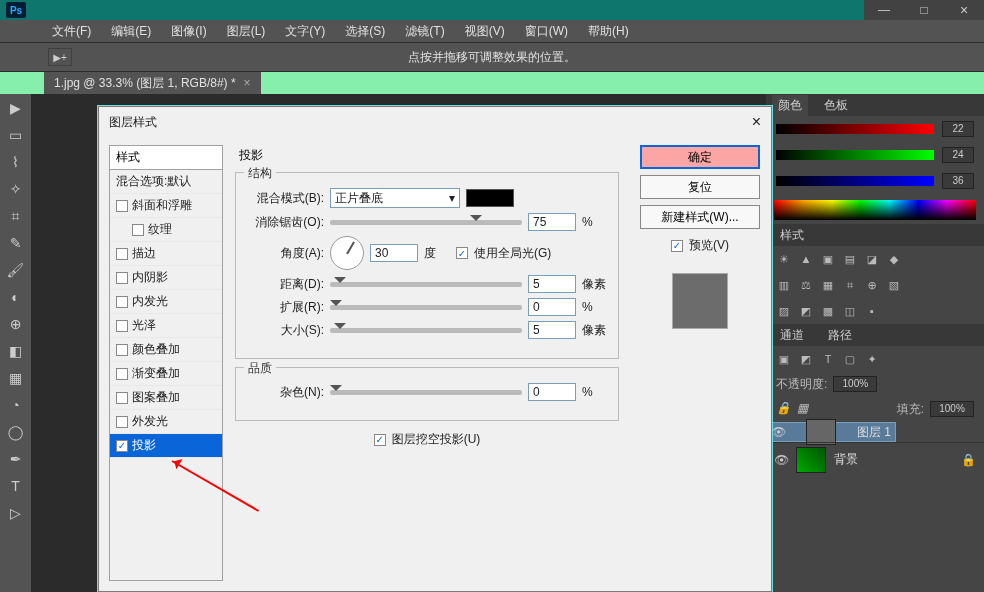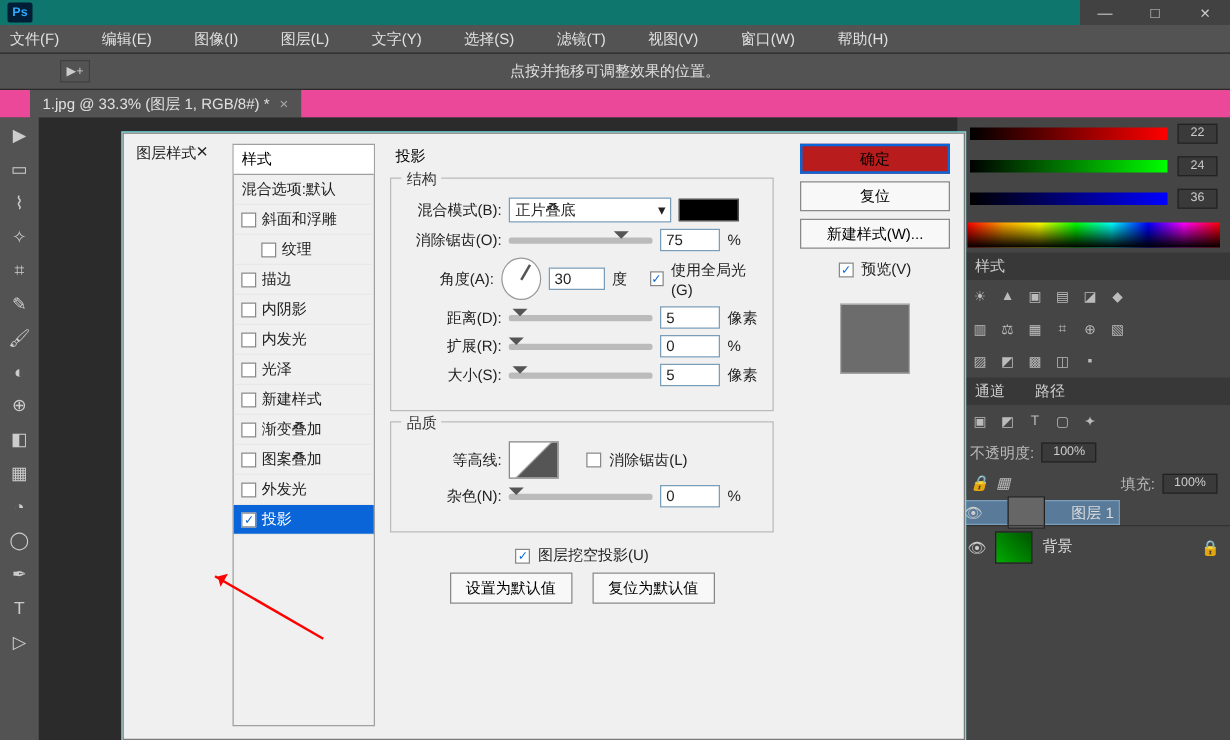--- a/index.html
+++ b/index.html
@@ -6,29 +6,29 @@
 body{width:984px;height:592px;background:#535353;overflow:hidden;position:relative}
 
 
 .titlebar{height:20px;background:#0f766e;display:flex;align-items:center;padding-left:6px}
 .ps-logo{width:20px;height:16px;background:#001e36;color:#31a8ff;font-weight:bold;font-size:10px;display:flex;align-items:center;justify-content:center;border-radius:2px;margin-right:14px}
 .winctl{position:absolute;right:0;top:0;display:flex}
 .winctl span{width:40px;height:20px;display:flex;align-items:center;justify-content:center;color:#ccc;background:#424242}
 .winctl span:last-child{font-size:14px}
 
 
-.menubar{height:22px;background:#535353;display:flex;align-items:center;color:#e0e0e0;gap:18px}
+.menubar{height:22px;background:#535353;display:flex;align-items:center;padding-left:44px;color:#e0e0e0;gap:4px}
 .menubar span{padding:0 8px}
 
 
 .optbar{height:30px;background:#535353;border-top:1px solid #2a2a2a;border-bottom:1px solid #2a2a2a;display:flex;align-items:center;color:#e0e0e0;justify-content:center}
 .cursor-ic{width:24px;height:18px;border:1px solid #404040;margin-left:8px;display:flex;align-items:center;justify-content:center;color:#ccc;font-size:10px;position:absolute;left:40px}
 
 
-.doctabs{height:22px;background:#ec4899;display:flex;align-items:center;padding-left:24px}
+.doctabs{height:22px;background:#86efac;display:flex;align-items:center;padding-left:44px}
 .dtab{background:#535353;padding:3px 10px;color:#e0e0e0;font-size:11px;display:flex;align-items:center;gap:8px}
 .dtab .x{color:#aaa}
 
 
 .main{display:flex;height:498px}
 .toolcol{width:32px;background:#535353;border-right:1px solid #2a2a2a;display:flex;flex-direction:column;align-items:center;padding-top:4px;gap:7px}
 .tool{width:22px;height:20px;color:#ccc;display:flex;align-items:center;justify-content:center;font-size:14px}
 .canvas{flex:1;background:#2b2b2b;position:relative}
 .rpanel{width:218px;background:#454545;display:flex;flex-direction:column}
 
@@ -51,21 +51,21 @@
 .lyr-opt{display:flex;align-items:flex-start;padding:4px 10px;gap:6px;color:#bbb;font-size:11px}
 .lyr-opt span{white-space:nowrap}
 .lyr-fld{width:44px;height:16px;background:#3a3a3a;border:1px solid #222;color:#ccc;font-size:10px;text-align:center;line-height:14px}
 .layer-row{display:flex;align-items:center;height:34px;padding:0 8px;color:#ddd;gap:8px;border-top:1px solid #333}
 .layer-row.sel{background:#5a7a9a}
 .lthumb{width:30px;height:26px;background:#666;border:1px solid #222}
 .lthumb.green{background:linear-gradient(45deg,#0a0,#050)}
 .eye{width:14px;color:#ccc}
 
 
-.dialog{position:absolute;left:98px;top:106px;width:674px;height:486px;background:#f0f0f0;border:1px solid #7a7a7a;display:flex;flex-direction:row;z-index:10;box-shadow:0 0 0 1px #6be0e9}
+.dialog{position:absolute;left:98px;top:106px;width:674px;height:486px;background:#f0f0f0;border:1px solid #7a7a7a;display:flex;flex-direction:column;z-index:10;box-shadow:0 0 0 1px #6be0e9}
 .dlg-title{height:30px;display:flex;align-items:center;padding:0 10px;font-size:13px;color:#222;justify-content:space-between}
 .dlg-title .x{font-size:16px;cursor:pointer}
 .dlg-body{flex:1;display:flex;padding:8px 10px 10px}
 .stylecol{width:114px;border:1px solid #a0a0a0}
 .st-head{background:#fff;padding:3px 6px;font-size:12px;border-bottom:1px solid #a0a0a0}
 .st-item{padding:3px 6px;font-size:12px;display:flex;align-items:center;gap:4px;color:#222;border-bottom:1px solid #e8e8e8}
 .st-item.ind{padding-left:22px}
 .st-item.act{background:#0a66d8;color:#fff}
 .cb{width:12px;height:12px;border:1px solid #888;background:#fff;display:inline-flex;align-items:center;justify-content:center;font-size:10px;color:#222}
 .cb.cd{background:#fff;color:#0a66d8}
@@ -79,21 +79,21 @@
 .slider{flex:1;height:5px;background:#bbb;position:relative;border-radius:2px}
 .slider .th{position:absolute;top:-5px;width:0;height:0;border:6px solid transparent;border-top-color:#555}
 .num{width:48px;height:18px;border:1px solid #7a9db8;background:#fff;font-size:12px;text-align:left;padding:0 4px;line-height:16px}
 .unit{width:26px;font-size:12px}
 .dial{width:34px;height:34px;border:1px solid #999;border-radius:50%;background:#fff;position:relative}
 .dial:after{content:"";position:absolute;width:2px;height:14px;background:#555;left:50%;top:3px;transform-origin:bottom;transform:translateX(-50%) rotate(30deg)}
 .cnt-th{width:40px;height:30px;border:1px solid #888;background:linear-gradient(135deg,#fff 48%,#555 52%)}
 .btn{background:#f8f8f8;border:1px solid #888;padding:3px 12px;font-size:12px}
 .rcol{width:130px;padding-left:8px;display:flex;flex-direction:column;gap:6px;align-items:center}
 .rbtn{width:120px;height:24px;border:1px solid #888;background:#f8f8f8;font-size:12px;display:flex;align-items:center;justify-content:center}
-.rbtn.def{border:2px solid #0a66d8;background:#b91c1c}
+.rbtn.def{border:2px solid #0a66d8;background:#fca5a5}
 .preview-sw{width:56px;height:56px;background:#6c6c6c;border:1px solid #aaa;margin-top:8px}
 .arrow{position:absolute;left:172px;top:460px;width:100px;height:2px;background:red;transform:rotate(30deg);transform-origin:left;z-index:11}
 .arrow:before{content:"";position:absolute;left:-4px;top:-6px;border:6px solid transparent;border-right-color:red}
 </style>
 </head>
 <body>
 
 <div class="titlebar">
   <div class="ps-logo">Ps</div>
   <div class="winctl">
@@ -144,20 +144,24 @@
     <div class="tool">◔</div>
     <div class="tool">◯</div>
     <div class="tool">✒</div>
     <div class="tool">T</div>
     <div class="tool">▷</div>
   </div>
 
   <div class="canvas"></div>
 
   <div class="rpanel">
+    <div class="ptabs">
+      <span class="on">颜色</span>
+      <span>色板</span>
+    </div>
     <div class="clr-row">
         <div class="clr-ramp r"></div>
         <div class="clr-num">22</div>
       </div>
     <div class="clr-row">
         <div class="clr-ramp g"></div>
         <div class="clr-num">24</div>
       </div>
     <div class="clr-row">
         <div class="clr-ramp b"></div>
@@ -257,21 +261,21 @@
       <div class="st-item">
           <span class="cb"></span>
           <span>内发光</span>
         </div>
       <div class="st-item">
           <span class="cb"></span>
           <span>光泽</span>
         </div>
       <div class="st-item">
           <span class="cb"></span>
-          <span>新建样式</span>
+          <span>颜色叠加</span>
         </div>
       <div class="st-item">
           <span class="cb"></span>
           <span>渐变叠加</span>
         </div>
       <div class="st-item">
           <span class="cb"></span>
           <span>图案叠加</span>
         </div>
       <div class="st-item">
@@ -334,43 +338,32 @@
               <div class="th" style="left:2%"></div>
             </div>
           <div class="num">5</div>
           <span class="unit">像素</span>
         </div>
       </div>
 
       <div class="fs">
         <div class="fs-lbl">品质</div>
         <div class="row">
-          <label>等高线:</label>
-          <div class="cnt-th"></div>
-          <span style="width:10px"></span>
-          <span class="cb"></span>
-          <span>消除锯齿(L)</span>
-        </div>
-        <div class="row">
           <label>杂色(N):</label>
           <div class="slider">
               <div class="th" style="left:0%"></div>
             </div>
           <div class="num">0</div>
           <span class="unit">%</span>
         </div>
       </div>
 
       <div class="row" style="justify-content:center;margin-top:10px">
         <span class="cb cd">✓</span>
         <span>图层挖空投影(U)</span>
-      </div>
-      <div class="row" style="justify-content:center;gap:16px">
-        <button class="btn">设置为默认值</button>
-        <button class="btn">复位为默认值</button>
       </div>
     </div>
 
     <div class="rcol">
       <div class="rbtn def">确定</div>
       <div class="rbtn">复位</div>
       <div class="rbtn">新建样式(W)...</div>
       <div class="row" style="margin-top:2px">
           <span class="cb cd">✓</span>
           <span>预览(V)</span>

